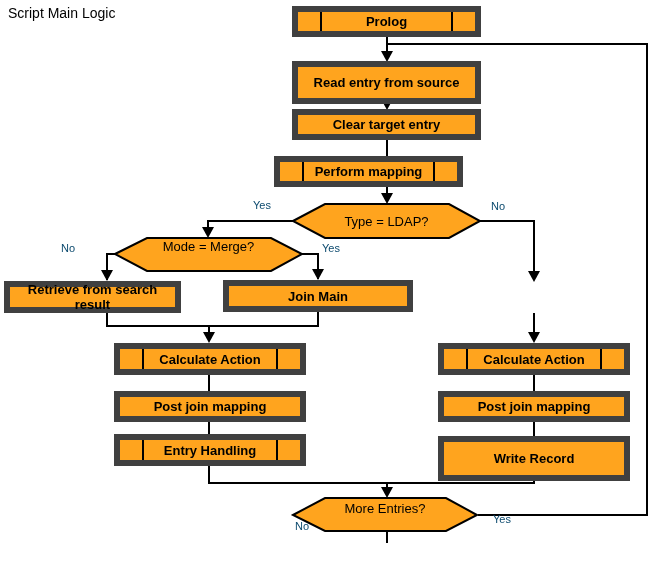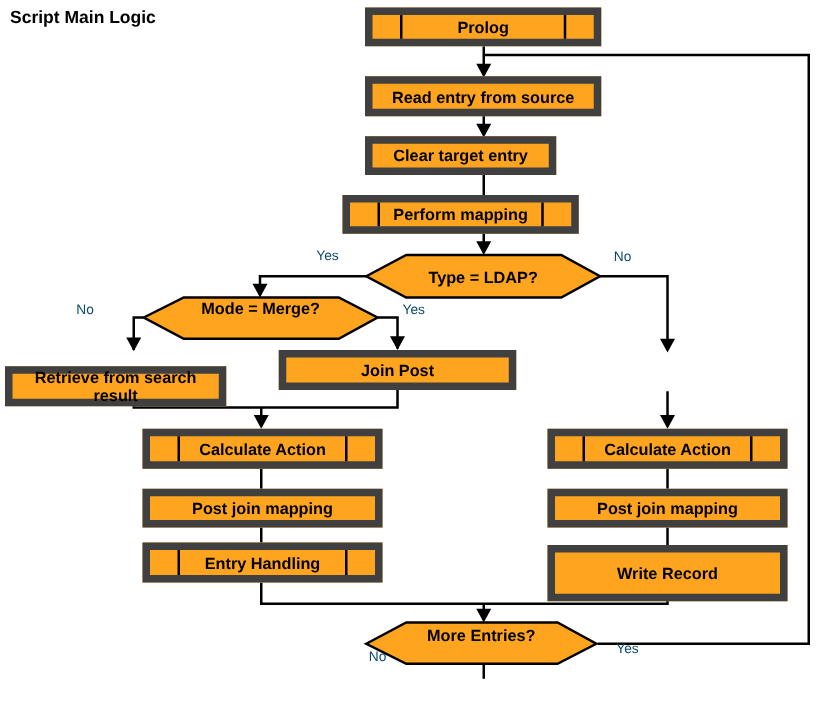--- a/index.html
+++ b/index.html
@@ -5,36 +5,36 @@
   html,body{margin:0;padding:0;background:#fff;}
   #canvas{
     position:relative;width:656px;height:576px;background:#fff;
     font-family:"Liberation Sans",sans-serif;overflow:hidden;
   }
   #edges{position:absolute;left:0;top:0;width:656px;height:576px;}
   .edge{stroke:#000;stroke-width:2;fill:none;}
   .arrowhead{fill:#000;stroke:none;}
   .hex{fill:var(--node-fill,#FFA41E);stroke:#000;stroke-width:2;}
   .page-title{
-    position:absolute;left:8px;top:5px;font-size:14px;font-weight:bold;color:#000;
+    position:absolute;left:8px;top:5px;font-size:14px;font-weight:normal;color:#000;
   }
   .node{
     position:absolute;box-sizing:border-box;
     background:var(--node-fill,#FFA41E);border:6px solid #404040;
     display:flex;align-items:center;justify-content:center;
     font-size:13px;font-weight:bold;color:#000;text-align:center;
   }
   .node .seg-l,.node .seg-r{
     position:absolute;top:0;bottom:0;width:2px;background:#000;
   }
   .node .seg-l{left:22px;}
   .node .seg-r{right:22px;}
   .hex-label{
     position:absolute;display:flex;align-items:center;justify-content:center;
-    font-size:13px;font-weight:bold;color:#000;text-align:center;pointer-events:none;
+    font-size:13px;font-weight:normal;color:#000;text-align:center;pointer-events:none;
   }
   .edge-label{
     position:absolute;font-size:11px;font-weight:normal;color:#0c4a6e;white-space:nowrap;
   }
 </style>
 </head>
 <body>
 
 <div id="canvas" style="background: rgb(255, 255, 255);">
 
@@ -83,40 +83,40 @@
     <polygon class="hex" points="115,254 147,238 271,238 302,254 271,271 147,271"></polygon>
     <polygon class="hex" points="293,515 325,498 446,498 477,515 446,531 325,531"></polygon>
   </svg>
 
   <div class="node" style="left:292px;top:6px;width:189px;height:31px">
     <i class="seg-l"></i>
     <span>Prolog</span>
     <i class="seg-r"></i>
   </div>
 
-  <div class="node" style="left:292px;top:61px;width:189px;height:32px">
+  <div class="node" style="left:292px;top:61px;width:189px;height:43px">
     <span>Read entry from source</span>
   </div>
 
-  <div class="node" style="left:292px;top:109px;width:153px;height:31px">
+  <div class="node" style="left:292px;top:109px;width:189px;height:31px">
     <span>Clear target entry</span>
   </div>
 
   <div class="node" style="left:274px;top:156px;width:189px;height:31px">
     <i class="seg-l"></i>
     <span>Perform mapping</span>
     <i class="seg-r"></i>
   </div>
 
-  <div class="node" style="left:4px;top:293px;width:177px;height:32px">
+  <div class="node" style="left:4px;top:281px;width:177px;height:32px">
     <span>Retrieve from search result</span>
   </div>
 
   <div class="node" style="left:223px;top:280px;width:190px;height:32px">
-    <span>Join Post</span>
+    <span>Join Main</span>
   </div>
 
 
   <div class="node" style="left:114px;top:343px;width:192px;height:32px">
     <i class="seg-l"></i>
     <span>Calculate Action</span>
     <i class="seg-r"></i>
   </div>
 
   <div class="node" style="left:114px;top:391px;width:192px;height:31px">

